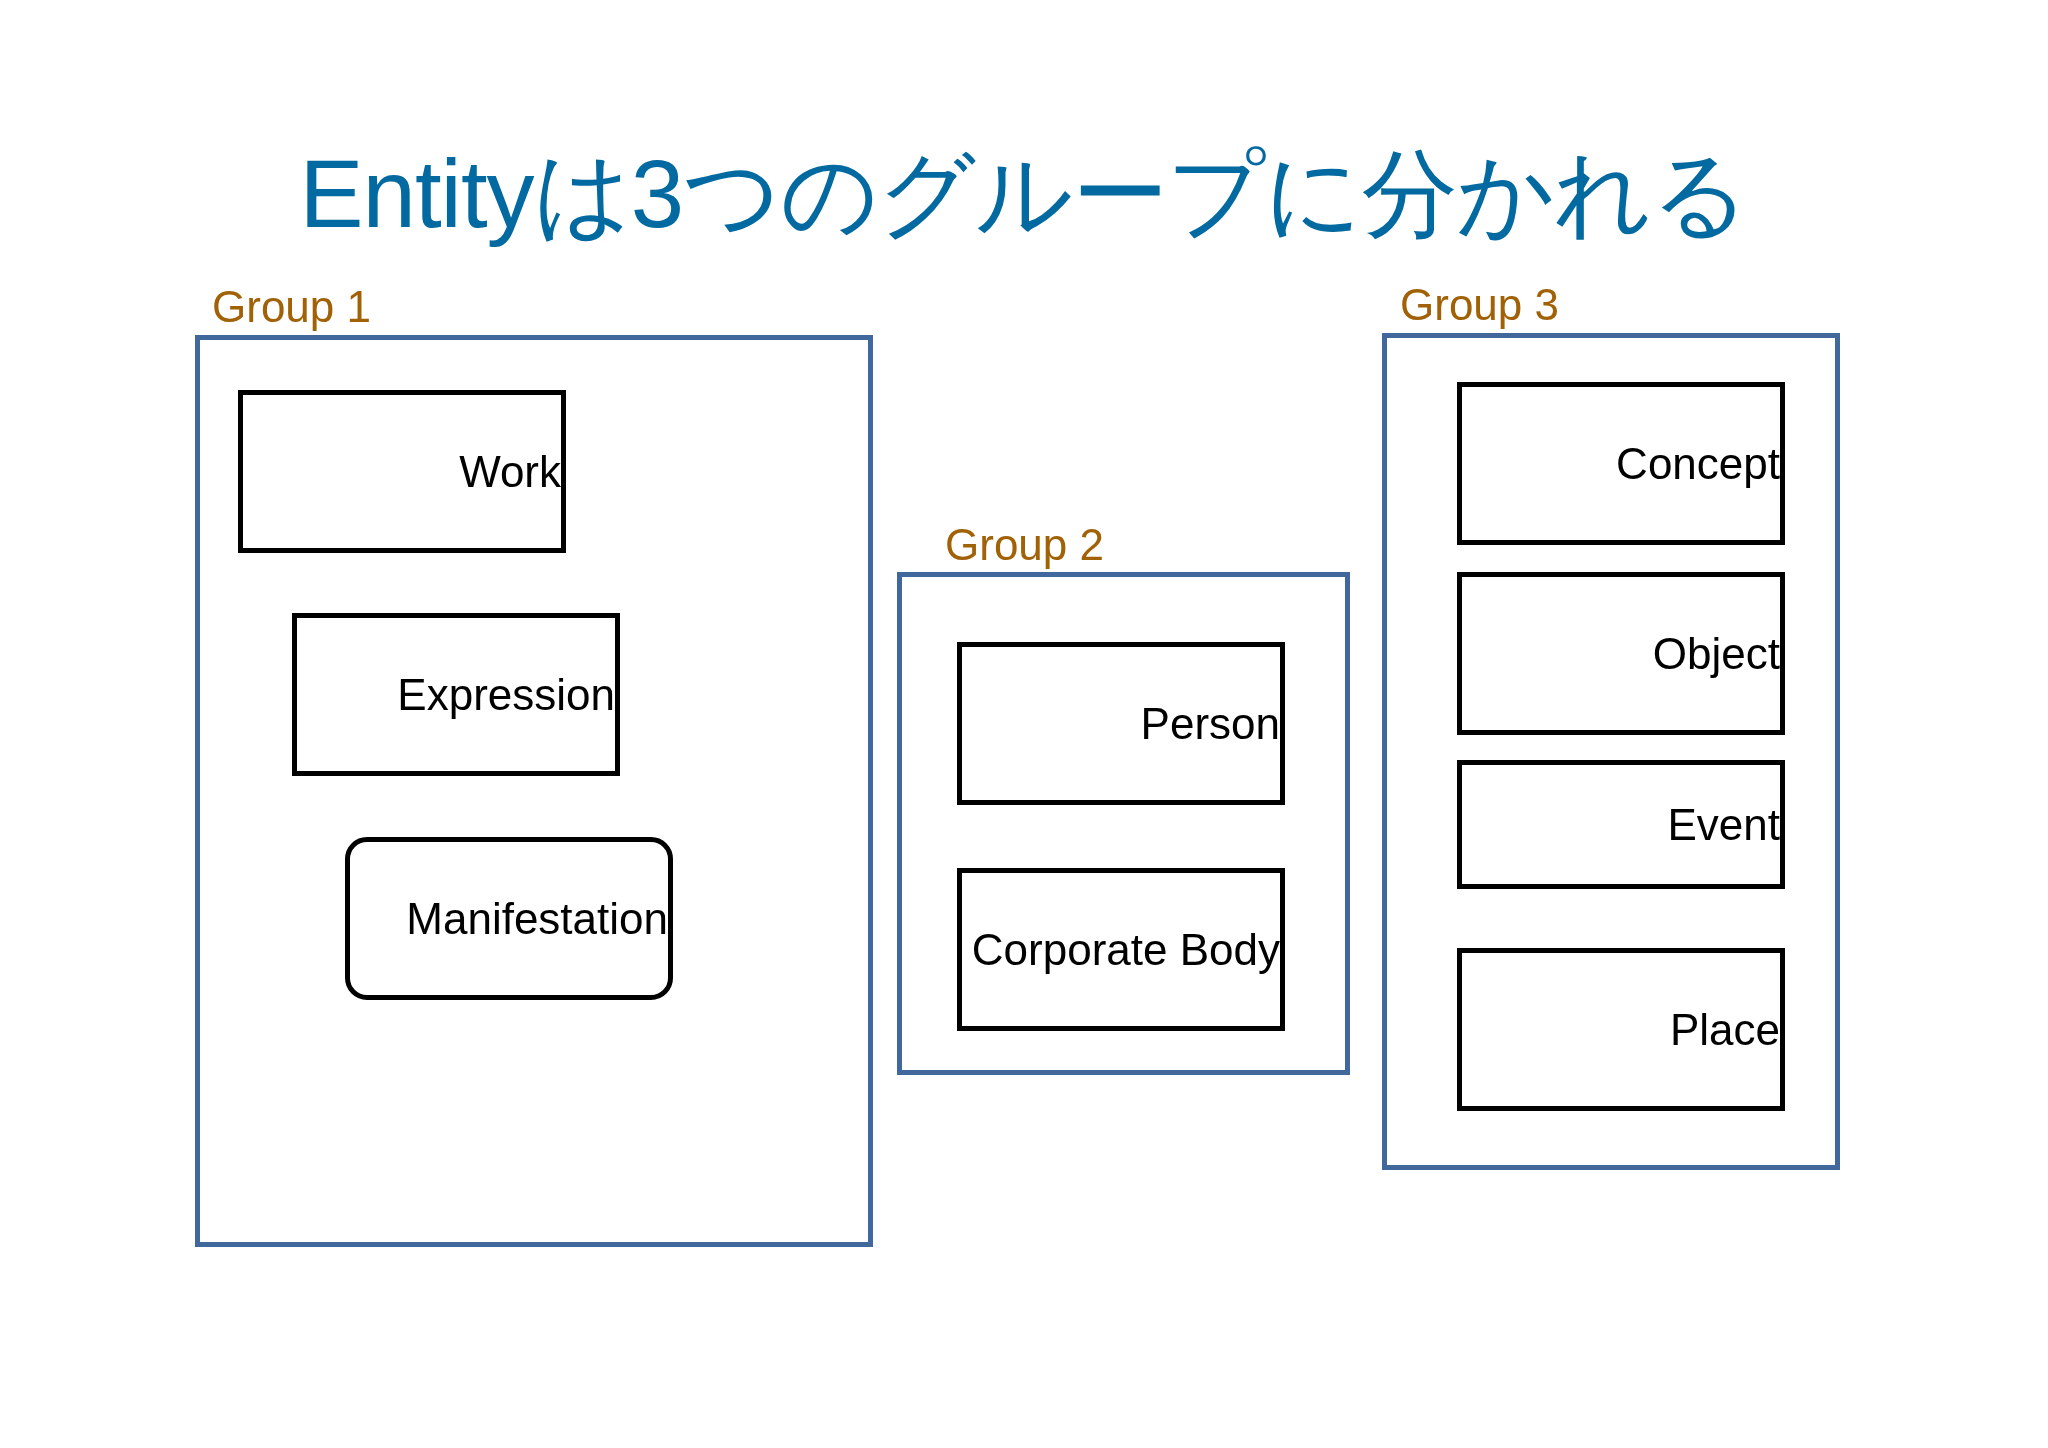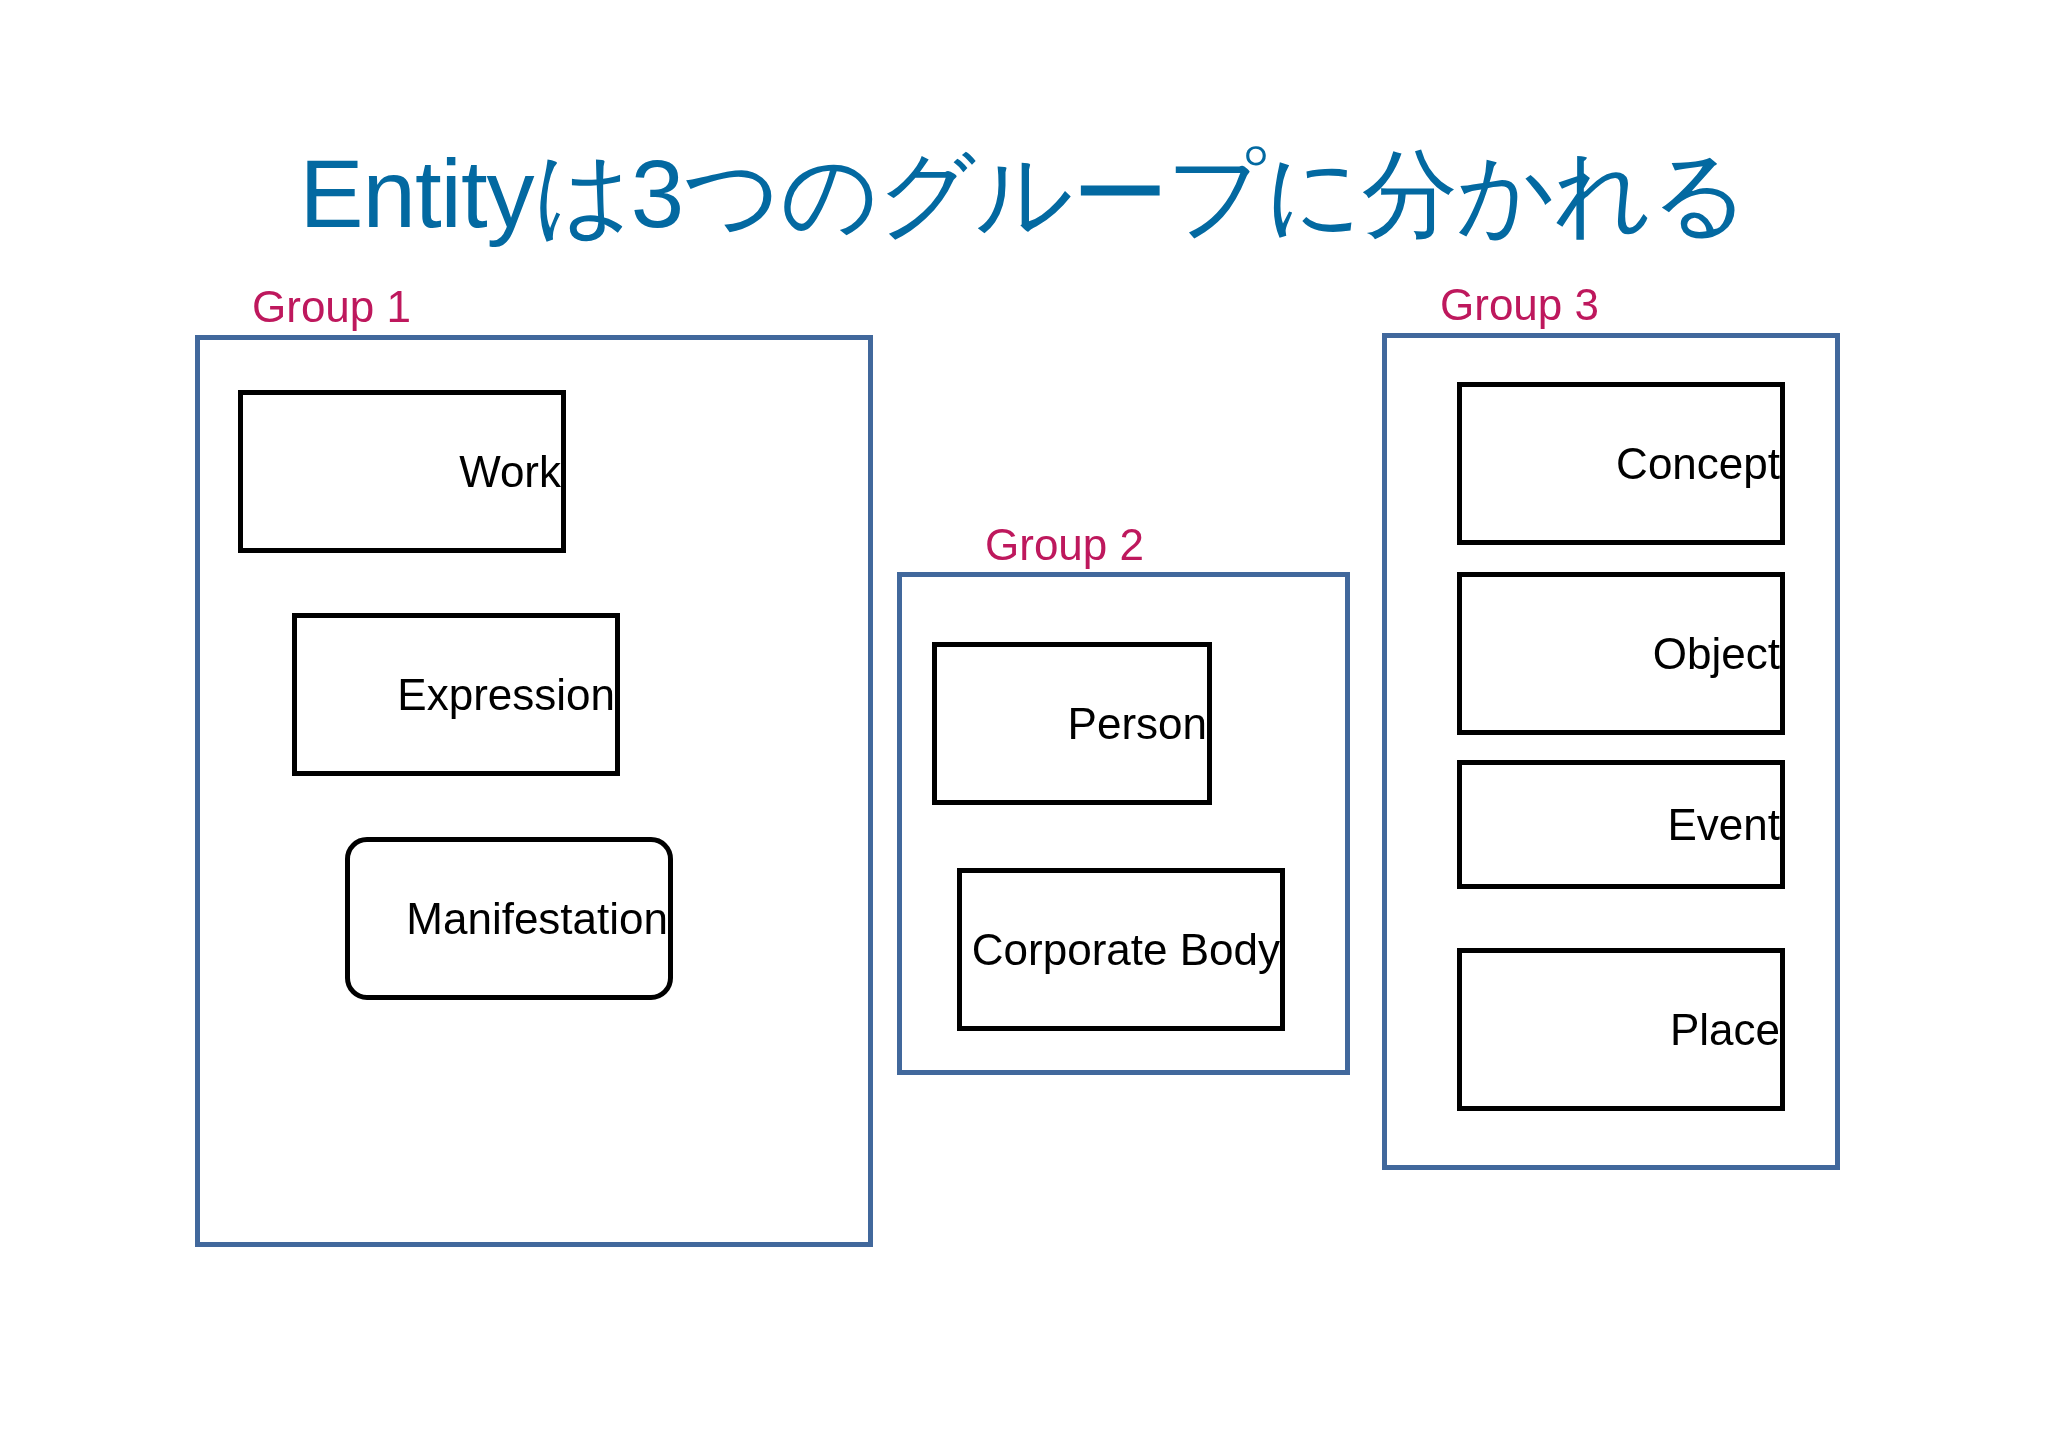--- a/index.html
+++ b/index.html
@@ -41,23 +41,22 @@
   }
   #group1-frame { left: 195px;  top: 335px;  width: 678px;  height: 912px; }
   #group2-frame { left: 897px;  top: 572px;  width: 453px;  height: 503px; }
   #group3-frame { left: 1382px; top: 333px;  width: 458px;  height: 837px; }
 
   
   .group-caption {
     position: absolute;
     font-size: 44px;
     line-height: 1;
-    color: #be185d;
+    color: #a16207;
     white-space: nowrap;
-    margin-left: 40px;
   }
   #group1-caption { left: 212px;  top: 285px; }
   #group2-caption { left: 945px;  top: 523px; text-align: center; }
   #group3-caption { left: 1400px; top: 283px; }
 
   
   .entity-box {
     position: absolute;
     box-sizing: border-box;
     background: #ffffff;
@@ -73,21 +72,21 @@
     white-space: nowrap;
   }
 
   
   #box-work          { left: 238px; top: 390px;  width: 328px; height: 163px; }
   #box-expression    { left: 292px; top: 613px;  width: 328px; height: 163px; }
   #box-manifestation { left: 345px; top: 837px;  width: 328px; height: 163px; border-radius: 22px; }
   #box-item          { left: 390px; top: 1060px; width: 328px; height: 163px; }
 
   
-  #box-person         { left: 932px; top: 642px; width: 280px; height: 163px; }
+  #box-person         { left: 957px; top: 642px; width: 328px; height: 163px; }
   #box-corporate-body { left: 957px; top: 860px; width: 328px; height: 163px; margin-top: 8px; }
 
   
   #box-concept { left: 1457px; top: 382px;  width: 328px; height: 163px; }
   #box-object  { left: 1457px; top: 572px;  width: 328px; height: 163px; }
   #box-event   { left: 1457px; top: 760px;  width: 328px; height: 129px; }
   #box-place   { left: 1457px; top: 948px;  width: 328px; height: 163px; }
 </style>
 </head>
 <body>

